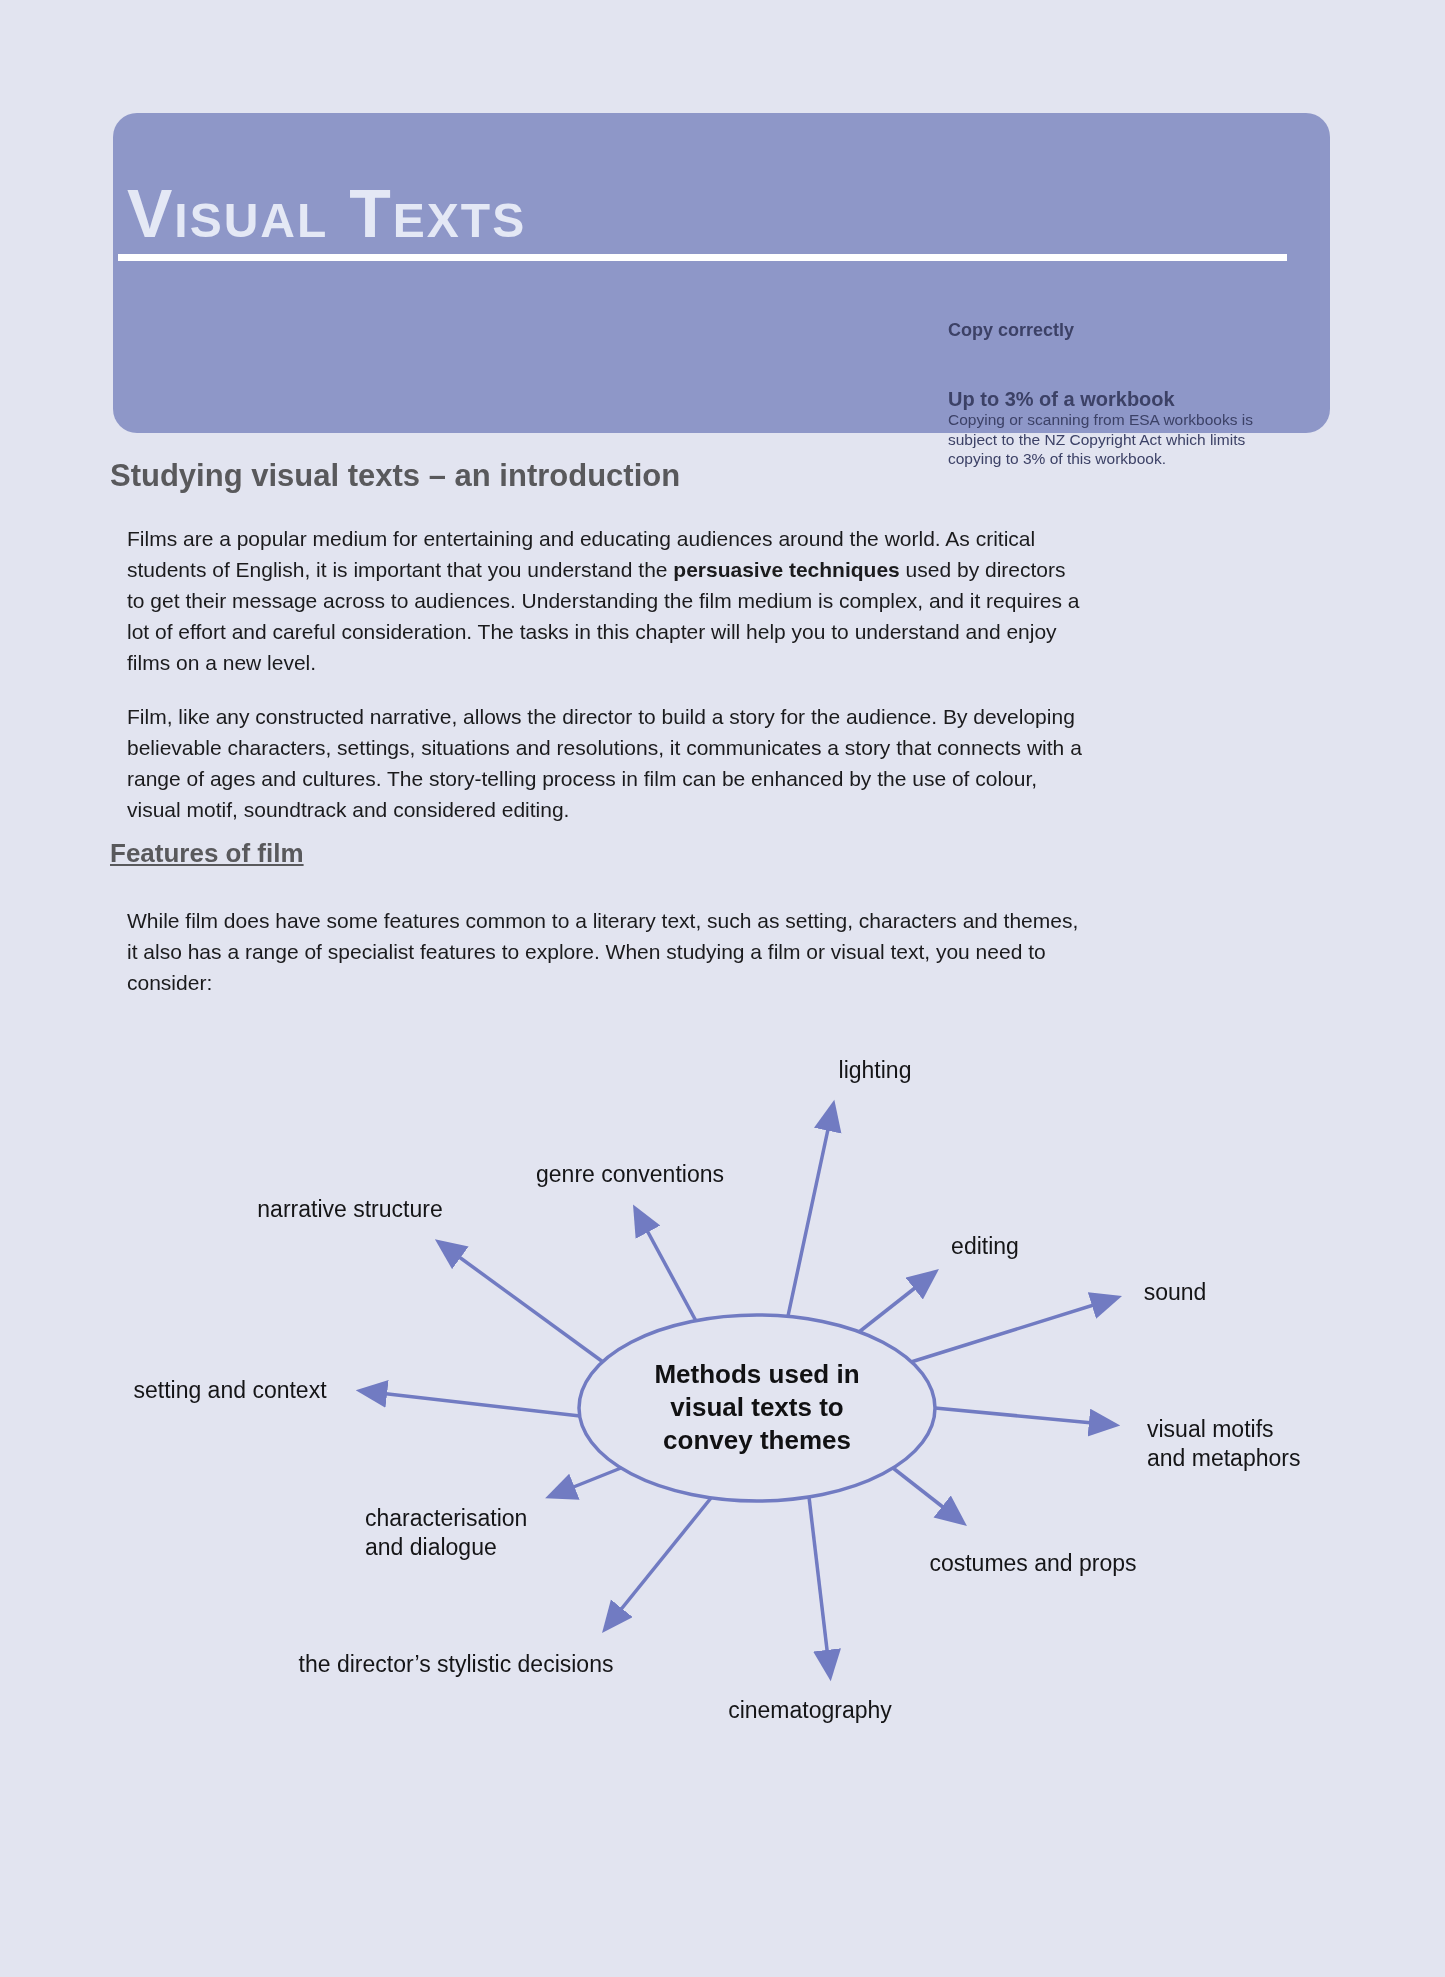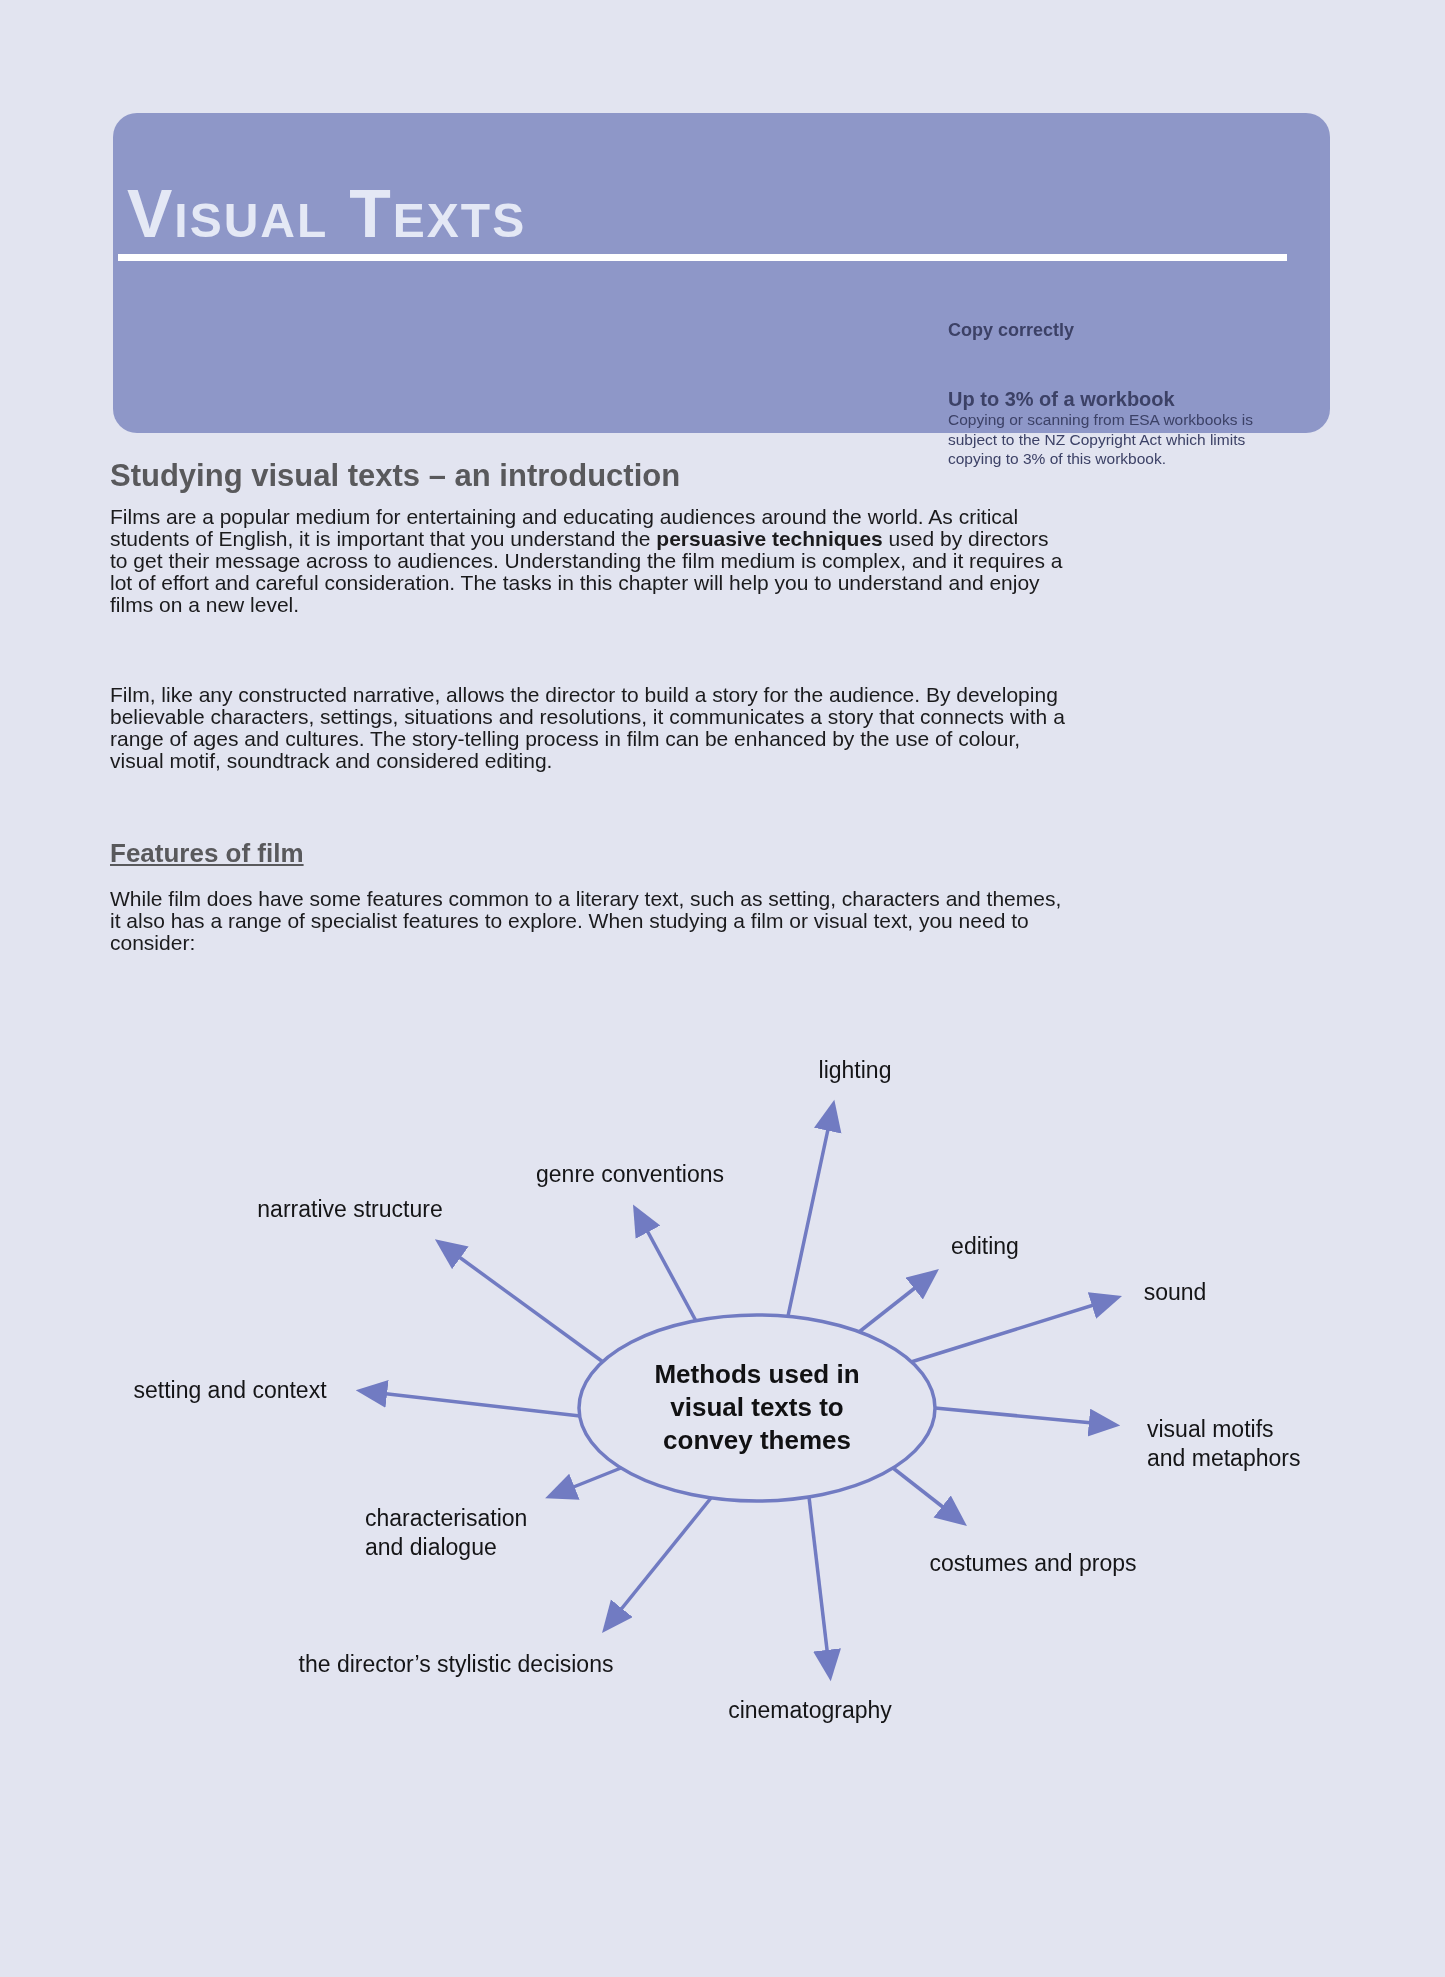--- a/index.html
+++ b/index.html
@@ -42,21 +42,21 @@
   .col{position:absolute;left:110px;width:958px;}
   h1.intro-h{
     margin:0;font-size:31px;line-height:36px;
     font-weight:bold;color:#59595c;
   }
   h2.feat-h{
     margin:0;font-size:26px;line-height:30px;
     font-weight:bold;color:#59595c;
   }
   p.body-p{
-    margin:0;font-size:21px;line-height:22px;
+    margin:17px;font-size:21px;line-height:31px;
     color:#1b1b1d;
   }
   p.body-p b{font-weight:bold;}
   
   svg.diagram{position:absolute;left:0;top:0;width:1445px;height:1977px;}
   .dnode{
     position:absolute;
     font-size:23px;line-height:29px;
     color:#151517;
     white-space:pre-line;
@@ -115,21 +115,21 @@
     <line x1="893" y1="1468" x2="962" y2="1522"></line>
     <line x1="711" y1="1498" x2="606" y2="1628"></line>
     <line x1="809" y1="1497" x2="830" y2="1675"></line>
   </g>
 </svg>
 
 <div class="ellipse-label">Methods used in
 visual texts to
 convey themes</div>
 
-<div class="dnode ctr" style="left:855px;top:1056px;">lighting</div>
+<div class="dnode ctr" style="left:875px;top:1056px;">lighting</div>
 <div class="dnode ctr" style="left:630px;top:1160px;">genre conventions</div>
 <div class="dnode ctr" style="left:350px;top:1195px;">narrative structure</div>
 <div class="dnode ctr" style="left:953px;top:1232px;margin-left:32px;">editing</div>
 <div class="dnode ctr" style="left:1175px;top:1278px;">sound</div>
 <div class="dnode ctr" style="left:230px;top:1376px;">setting and context</div>
 <div class="dnode" style="left:1147px;top:1415px;">visual motifs
 and metaphors</div>
 <div class="dnode" style="left:365px;top:1504px;">characterisation
 and dialogue</div>
 <div class="dnode ctr" style="left:1033px;top:1549px;">costumes and props</div>

